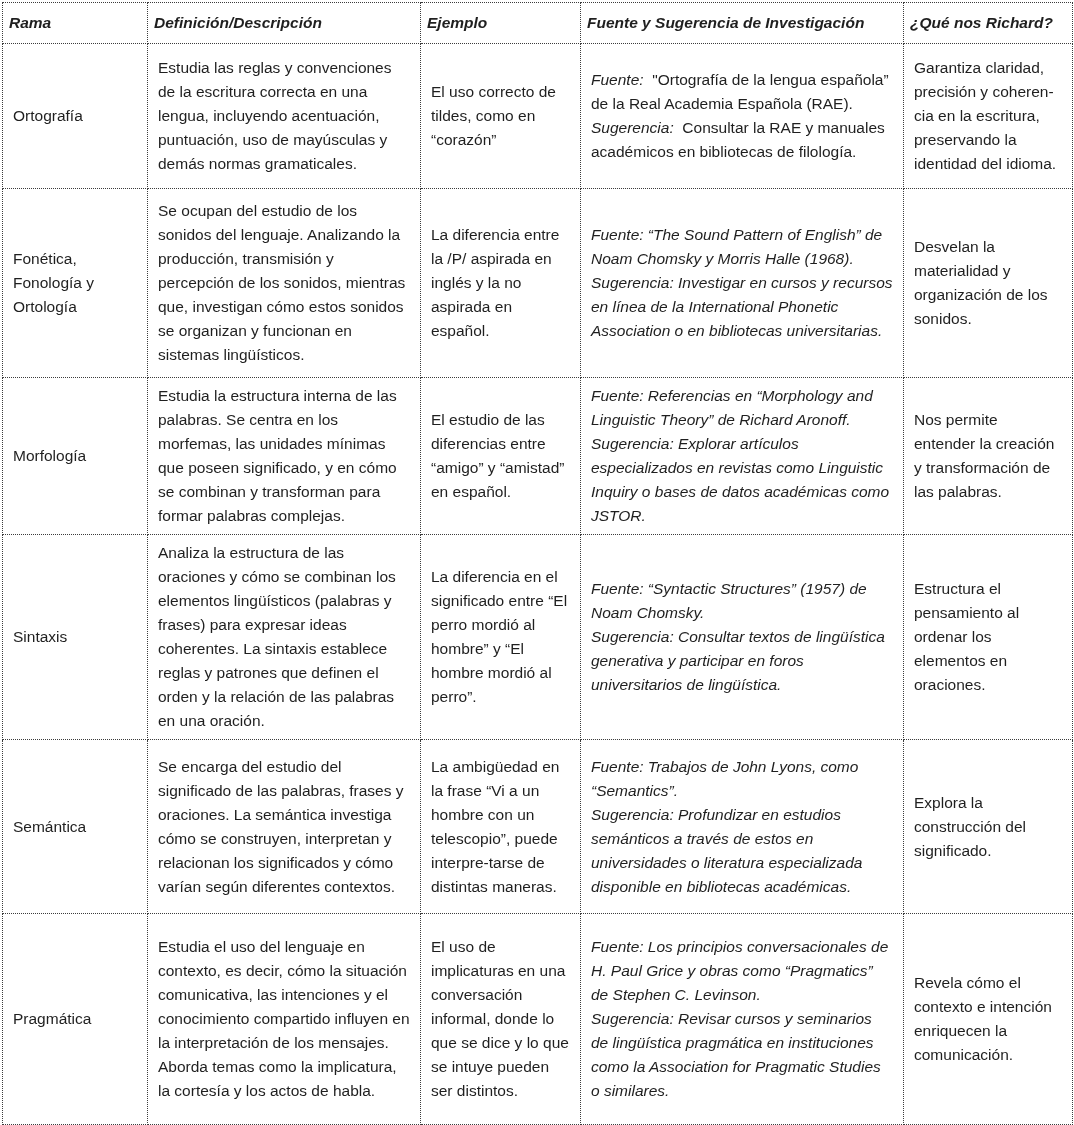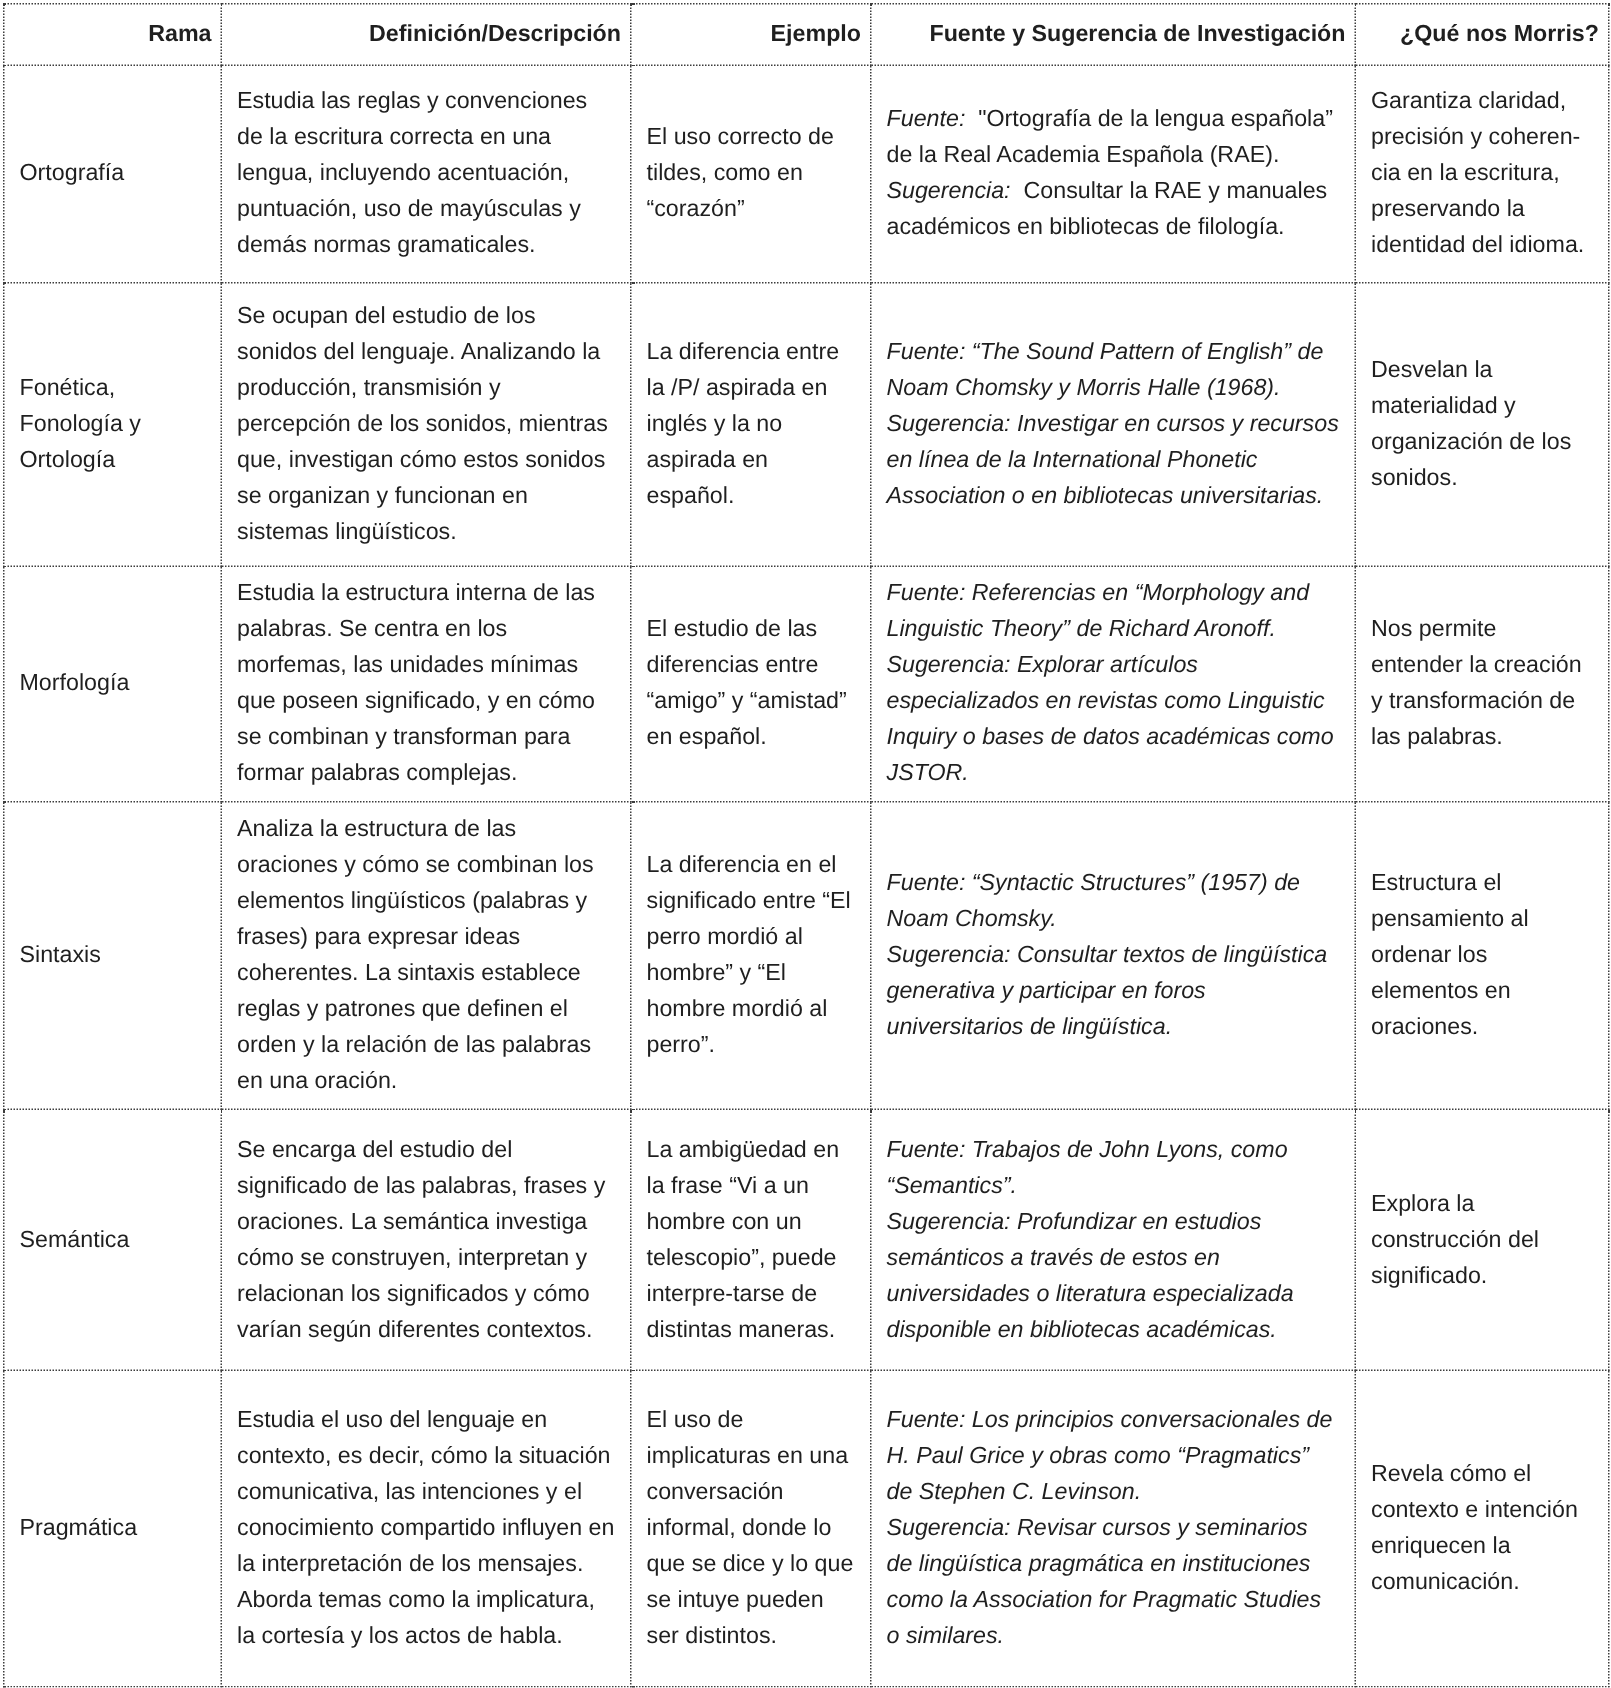--- a/index.html
+++ b/index.html
@@ -25,22 +25,23 @@
   table.ling-table td {
     border: 1px dotted #3c3c3c;
     font-size: 15.5px;
     line-height: 24px;
     vertical-align: middle;
     box-sizing: border-box;
     overflow: hidden;
   }
   table.ling-table th {
     font-weight: bold;
-    text-align: right;
+    text-align: left;
     padding: 4px 6px;
+    font-style: italic;
   }
   table.ling-table td {
     text-align: left;
     padding: 6px 10px;
   }
   td.rama {
     font-weight: normal;
     padding-left: 12px;
   }
   td.fuente i {
@@ -58,21 +59,21 @@
       <col style="width:160px">
       <col style="width:323px">
       <col style="width:169px">
     </colgroup>
     <thead>
       <tr style="height:41px">
         <th>Rama</th>
         <th>Definición/Descripción</th>
         <th>Ejemplo</th>
         <th>Fuente y Sugerencia de Investigación</th>
-        <th>¿Qué nos Morris?</th>
+        <th>¿Qué nos Richard?</th>
       </tr>
     </thead>
     <tbody>
       <tr style="height:145px">
         <td class="rama">Ortografía</td>
         <td>Estudia las reglas y convenciones de la escritura correcta en una lengua, incluyendo acentuación, puntuación, uso de mayúsculas y demás normas gramaticales.</td>
         <td>El uso correcto de tildes, como en “corazón”</td>
         <td class="fuente"><i>Fuente:</i><span>&nbsp; "Ortografía de la lengua española” de la Real Academia Española (RAE).</span><br><i>Sugerencia:</i><span>&nbsp; Consultar la RAE y manuales académicos en bibliotecas de filología.</span></td>
         <td>Garantiza claridad, precisión y coheren-cia en la escritura, preservando la identidad del idioma.</td>
       </tr>

